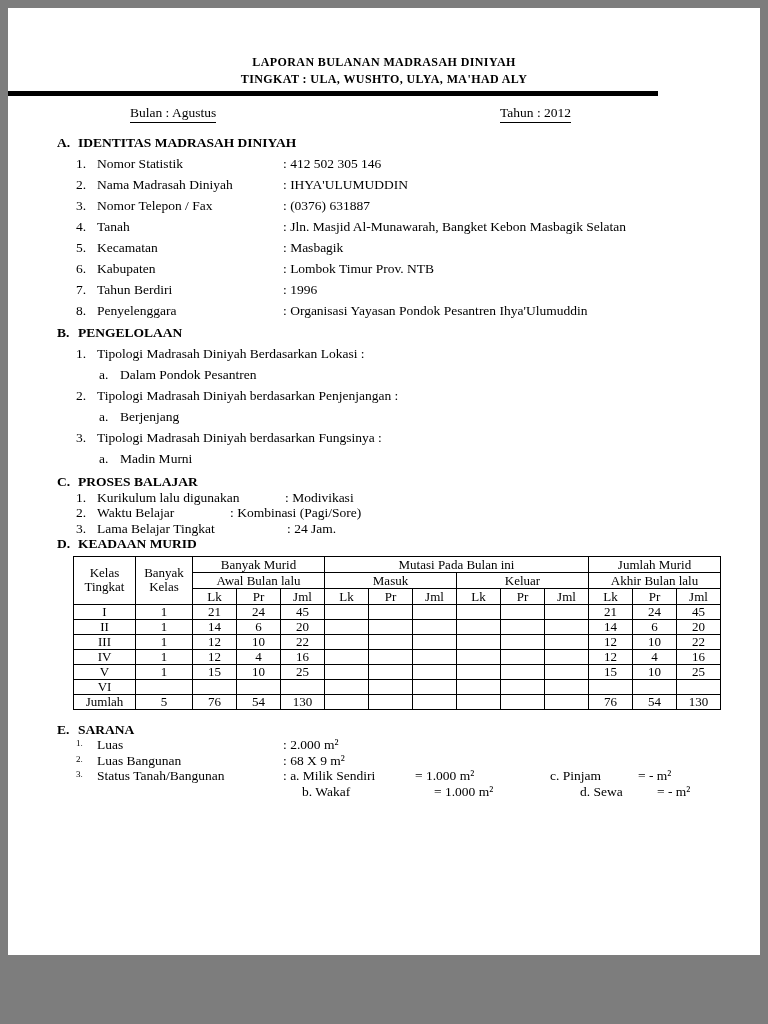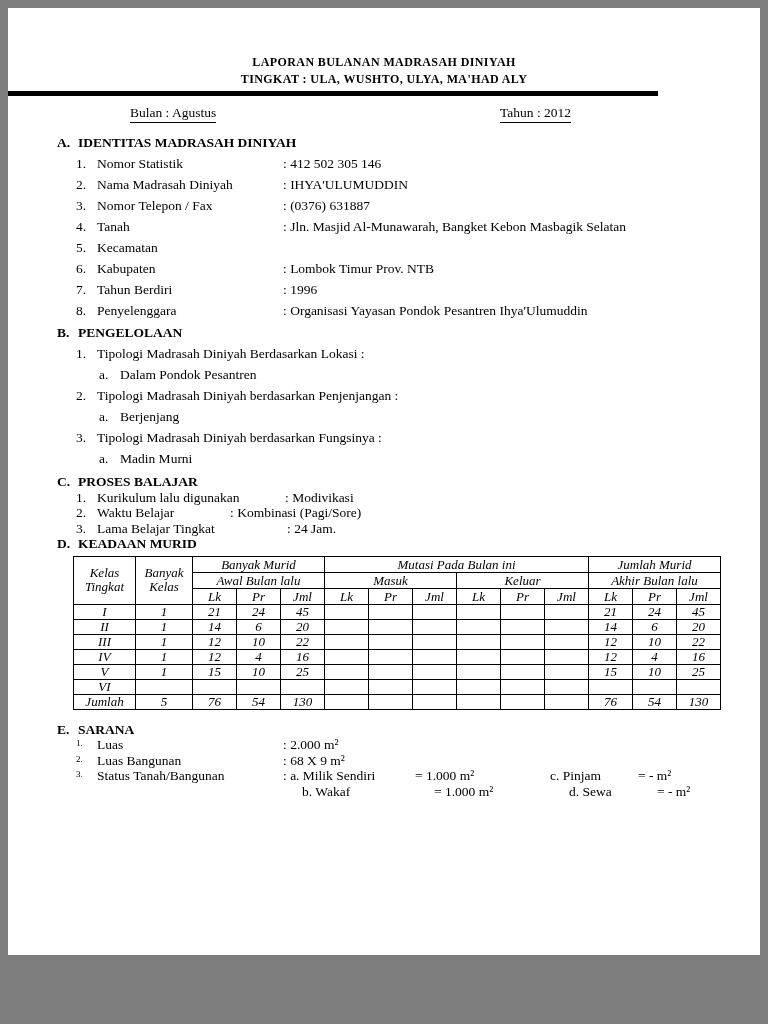--- a/index.html
+++ b/index.html
@@ -60,21 +60,20 @@
   .sup-num{
     width:21px;flex:0 0 auto;
     font-size:9px;position:relative;top:-2px;
   }
   
   table.students{
     border-collapse:collapse;
     margin:5px 0 0 16px;
     font-size:13px;
     table-layout:fixed;
-    font-style:italic;
   }
   table.students th, table.students td{
     border:1px solid #000;
     font-weight:normal;
     text-align:center;
     padding:0 2px;
     height:14px;
     line-height:13px;
     overflow:hidden;
     white-space:nowrap;
@@ -84,21 +83,21 @@
   
   .e3-parts{position:relative;flex:1;height:14px;}
   .e3-parts span{position:absolute;top:0;white-space:nowrap;}
   .e3-line2{position:relative;height:14px;margin-left:19px;margin-top:1.5px;}
   .e3-line2 span{position:absolute;top:0;white-space:nowrap;text-align:right;}
   .p1{left:0;text-align:right;}
   .p1b{left:226px;}
   .p2{left:132px;}
   .p2b{left:358px;}
   .p3{left:267px;}
-  .p3b{left:493px;}
+  .p3b{left:504px;}
   .p4{left:355px;}
   .p4b{left:581px;}
 </style>
 </head>
 <body>
 
 <div class="page">
 
   <div class="doc-title">
     <div>LAPORAN BULANAN MADRASAH DINIYAH</div>
@@ -134,20 +133,21 @@
       <span class="val">: (0376) 631887</span>
     </div>
     <div class="item">
       <span class="num">4.</span>
       <span class="lbl">Tanah</span>
       <span class="val">: Jln. Masjid Al-Munawarah, Bangket Kebon Masbagik Selatan</span>
     </div>
     <div class="item">
       <span class="num">5.</span>
       <span class="lbl">Kecamatan</span>
+      <span class="val">: Masbagik</span>
     </div>
     <div class="item">
       <span class="num">6.</span>
       <span class="lbl">Kabupaten</span>
       <span class="val">: Lombok Timur Prov. NTB</span>
     </div>
     <div class="item">
       <span class="num">7.</span>
       <span class="lbl">Tahun Berdiri</span>
       <span class="val">: 1996</span>

